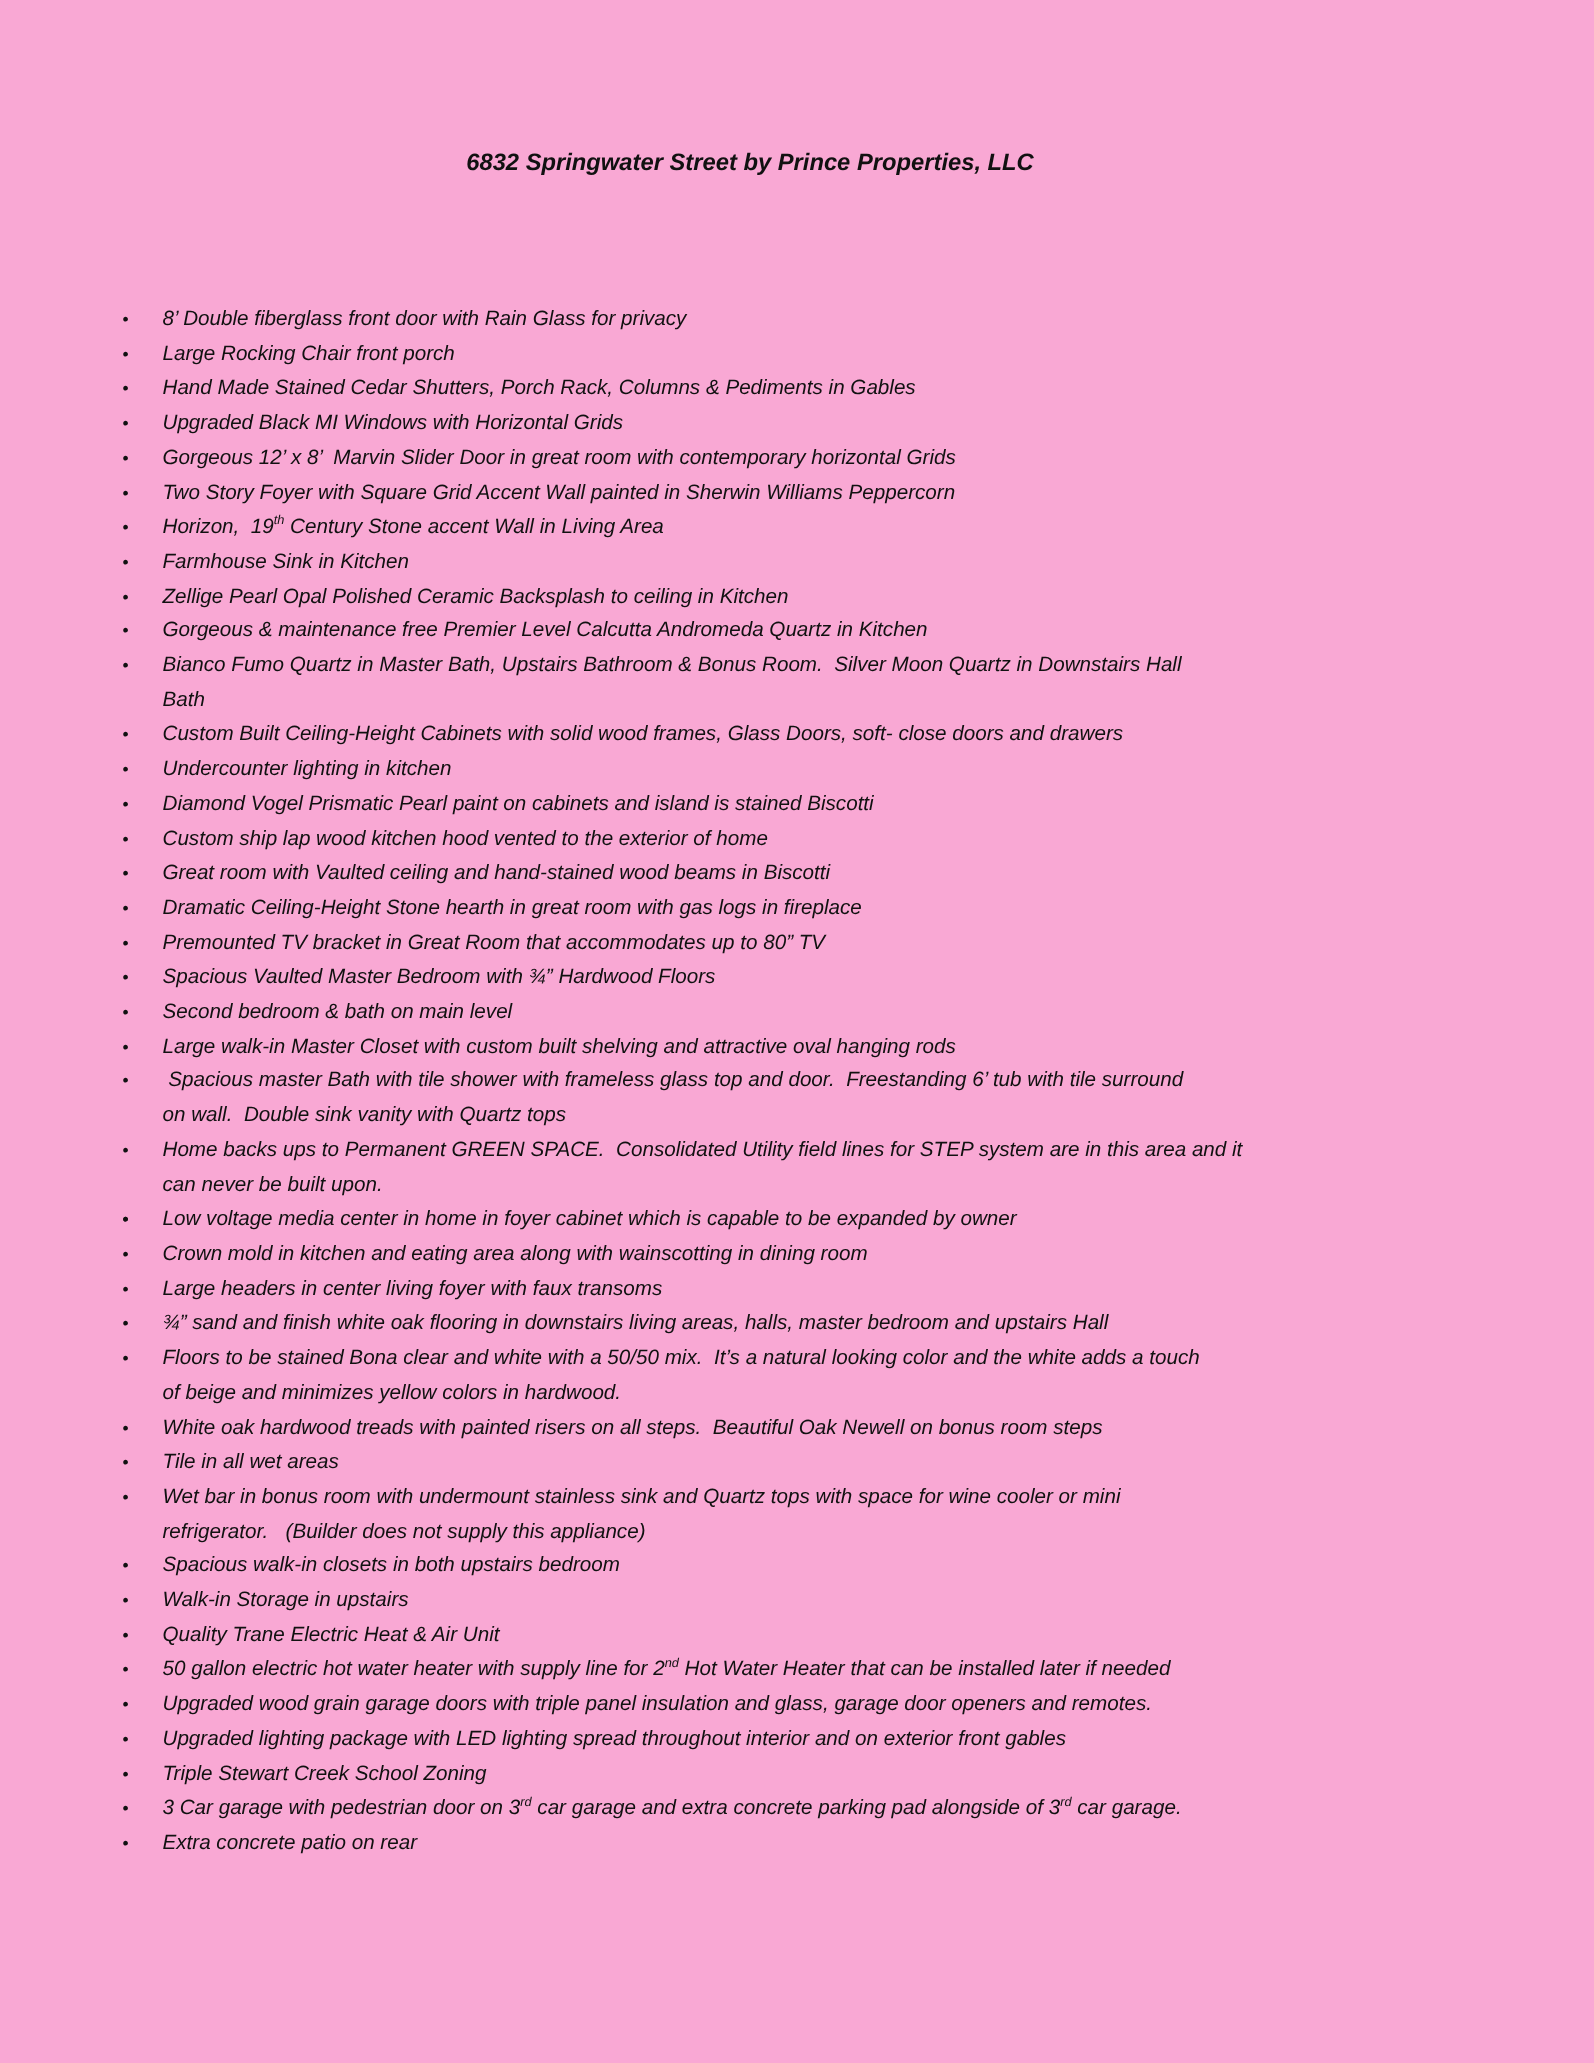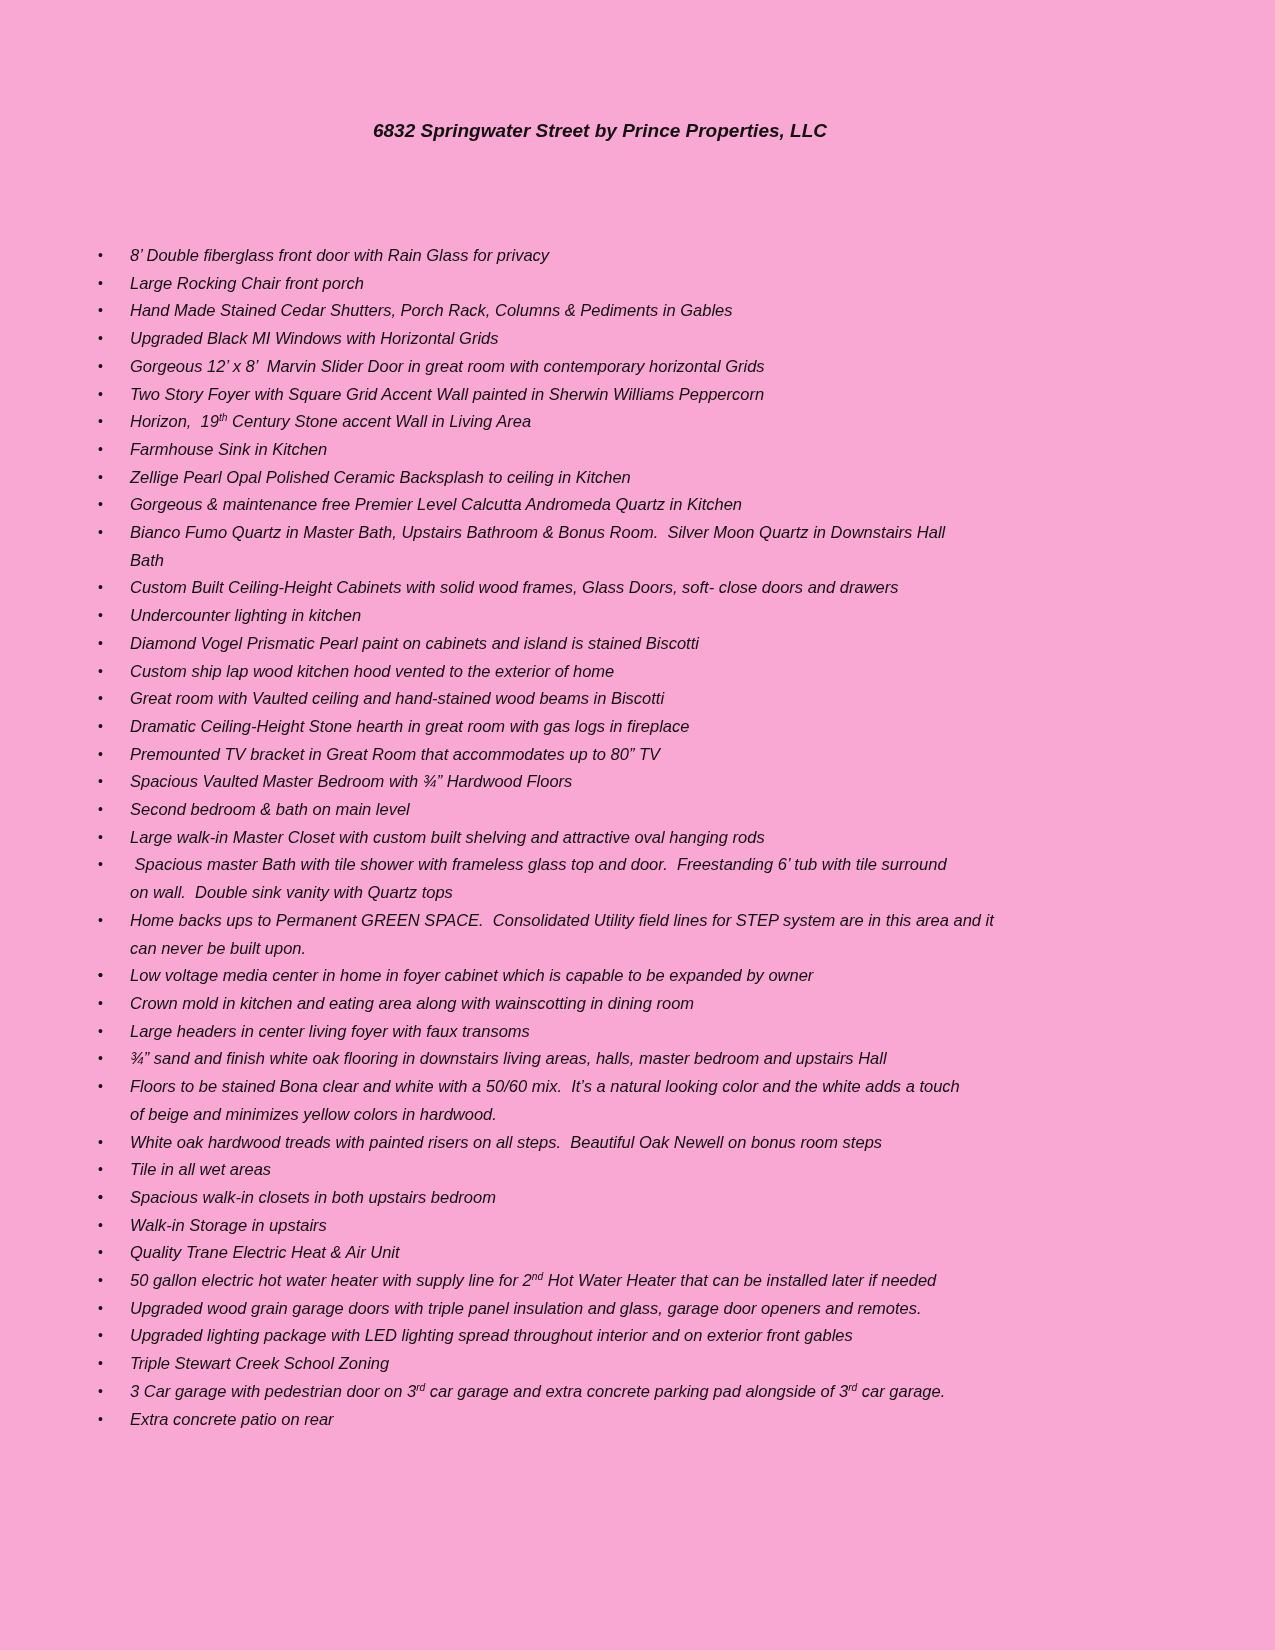--- a/index.html
+++ b/index.html
@@ -85,25 +85,26 @@
       <li><span class="bullet">•</span><span class="item-text"><span>Large walk-in Master Closet with custom built shelving and attractive oval hanging rods</span></span></li>
       <li><span class="bullet">•</span><span class="item-text"><span> Spacious master Bath with tile shower with frameless glass top and door.  Freestanding 6’ tub with tile surround
 on wall.  Double sink vanity with Quartz tops</span></span></li>
       <li><span class="bullet">•</span><span class="item-text"><span>Home backs ups to Permanent GREEN SPACE.  Consolidated Utility field lines for STEP system are in this area and it
 can never be built upon.</span></span></li>
       <li><span class="bullet">•</span></li>
       <li><span class="bullet">•</span><span class="item-text"><span>Low voltage media center in home in foyer cabinet which is capable to be expanded by owner</span></span></li>
       <li><span class="bullet">•</span><span class="item-text"><span>Crown mold in kitchen and eating area along with wainscotting in dining room</span></span></li>
       <li><span class="bullet">•</span><span class="item-text"><span>Large headers in center living foyer with faux transoms</span></span></li>
       <li><span class="bullet">•</span><span class="item-text"><span>¾” sand and finish white oak flooring in downstairs living areas, halls, master bedroom and upstairs Hall</span></span></li>
-      <li><span class="bullet">•</span><span class="item-text"><span>Floors to be stained Bona clear and white with a 50/60 mix.  It’s a natural looking color and the white adds a touch
+      <li><span class="bullet">•</span><span class="item-text"><span>Floors to be stained Bona clear and white with a 50/50 mix.  It’s a natural looking color and the white adds a touch
 of beige and minimizes yellow colors in hardwood.</span></span></li>
       <li><span class="bullet">•</span><span class="item-text"><span>White oak hardwood treads with painted risers on all steps.  Beautiful Oak Newell on bonus room steps</span></span></li>
       <li><span class="bullet">•</span><span class="item-text"><span>Tile in all wet areas</span></span></li>
-      <li><span class="bullet">•</span></li>
+      <li><span class="bullet">•</span><span class="item-text"><span>Wet bar in bonus room with undermount stainless sink and Quartz tops with space for wine cooler or mini
+refrigerator.   (Builder does not supply this appliance)</span></span></li>
       <li><span class="bullet">•</span><span class="item-text"><span>Spacious walk-in closets in both upstairs bedroom</span></span></li>
       <li><span class="bullet">•</span><span class="item-text"><span>Walk-in Storage in upstairs</span></span></li>
       <li><span class="bullet">•</span><span class="item-text"><span>Quality Trane Electric Heat &amp; Air Unit</span></span></li>
       <li><span class="bullet">•</span><span class="item-text"><span>50 gallon electric hot water heater with supply line for 2</span><sup>nd</sup><span> Hot Water Heater that can be installed later if needed</span></span></li>
       <li><span class="bullet">•</span><span class="item-text"><span>Upgraded wood grain garage doors with triple panel insulation and glass, garage door openers and remotes.</span></span></li>
       <li><span class="bullet">•</span><span class="item-text"><span>Upgraded lighting package with LED lighting spread throughout interior and on exterior front gables</span></span></li>
       <li><span class="bullet">•</span><span class="item-text"><span>Triple Stewart Creek School Zoning</span></span></li>
       <li><span class="bullet">•</span><span class="item-text"><span>3 Car garage with pedestrian door on 3</span><sup>rd</sup><span> car garage and extra concrete parking pad alongside of 3</span><sup>rd</sup><span> car garage.</span></span></li>
       <li><span class="bullet">•</span><span class="item-text"><span>Extra concrete patio on rear</span></span></li>
     </ul>

